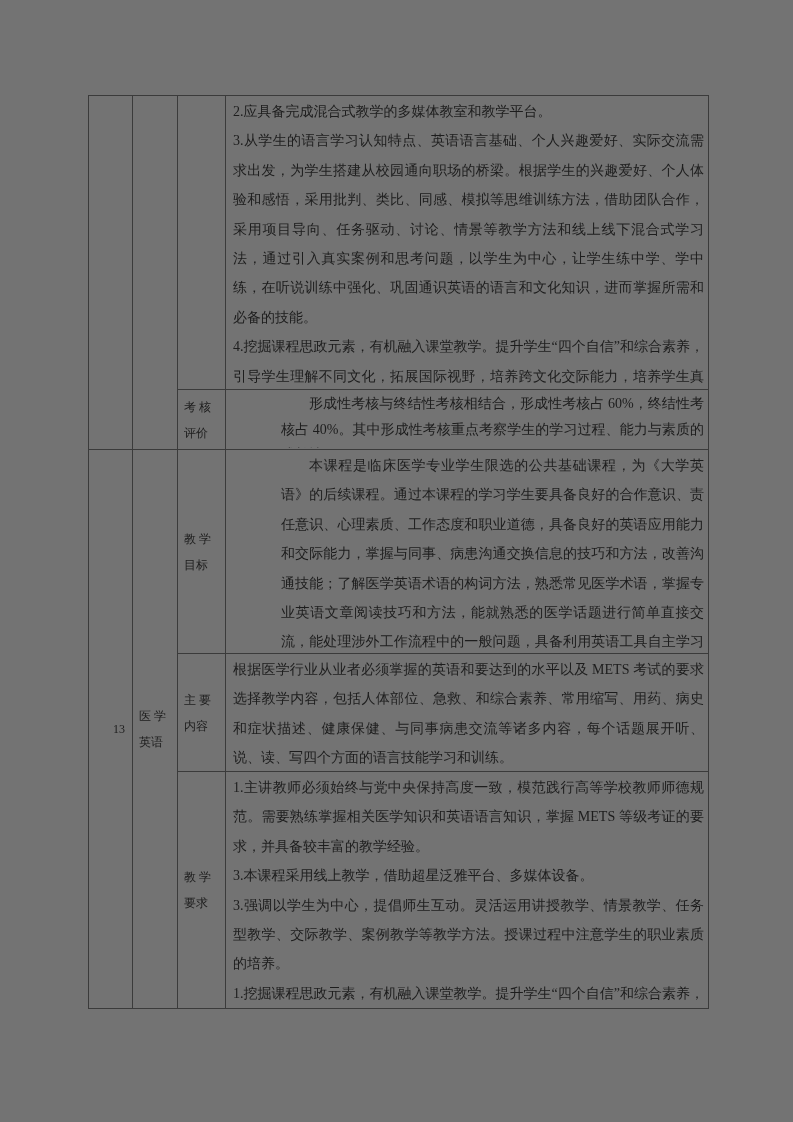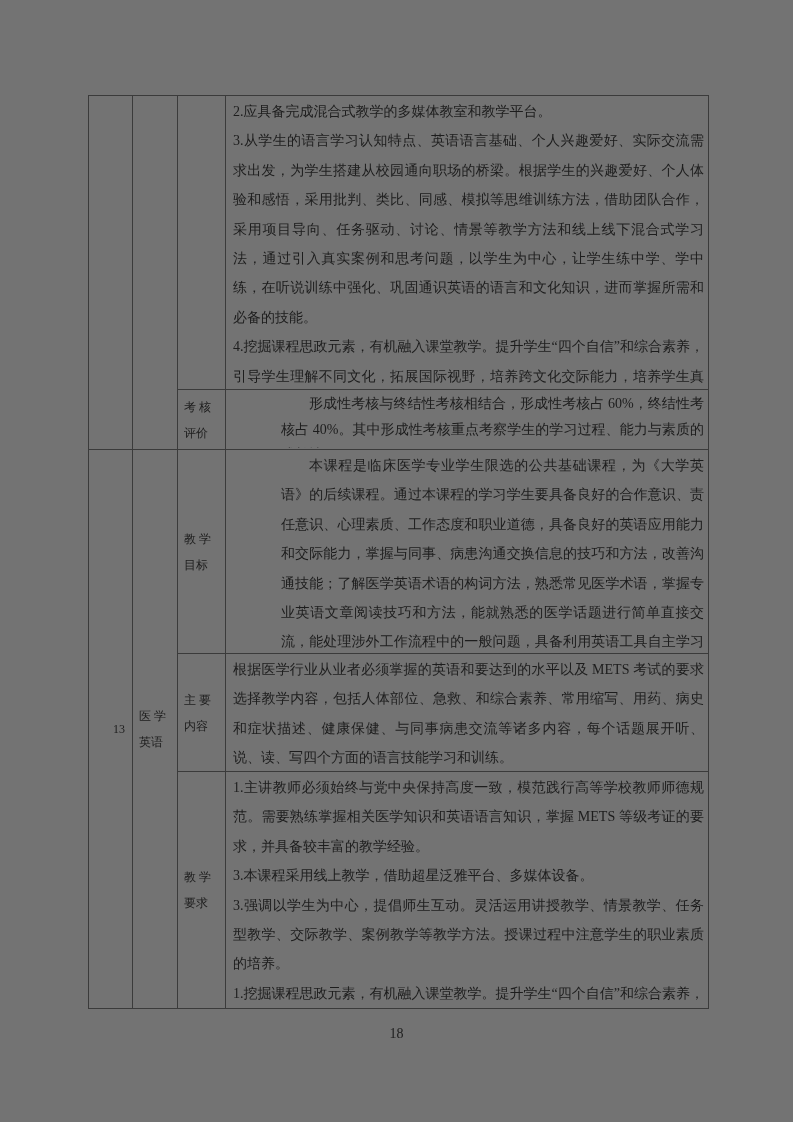--- a/index.html
+++ b/index.html
@@ -123,15 +123,14 @@
           <p class="para">1.主讲教师必须始终与党中央保持高度一致，模范践行高等学校教师师德规范。需要熟练掌握相关医学知识和英语语言知识，掌握 METS 等级考证的要求，并具备较丰富的教学经验。</p>
           <p class="para">3.本课程采用线上教学，借助超星泛雅平台、多媒体设备。</p>
           <p class="para">3.强调以学生为中心，提倡师生互动。灵活运用讲授教学、情景教学、任务型教学、交际教学、案例教学等教学方法。授课过程中注意学生的职业素质的培养。</p>
           <p class="para">1.挖掘课程思政元素，有机融入课堂教学。提升学生“四个自信”和综合素养，</p>
         </div>
       </td>
     </tr>
   </tbody>
     </table>
 
-  <div class="footer">18</div>
 
 </div>
 
 </body></html>

